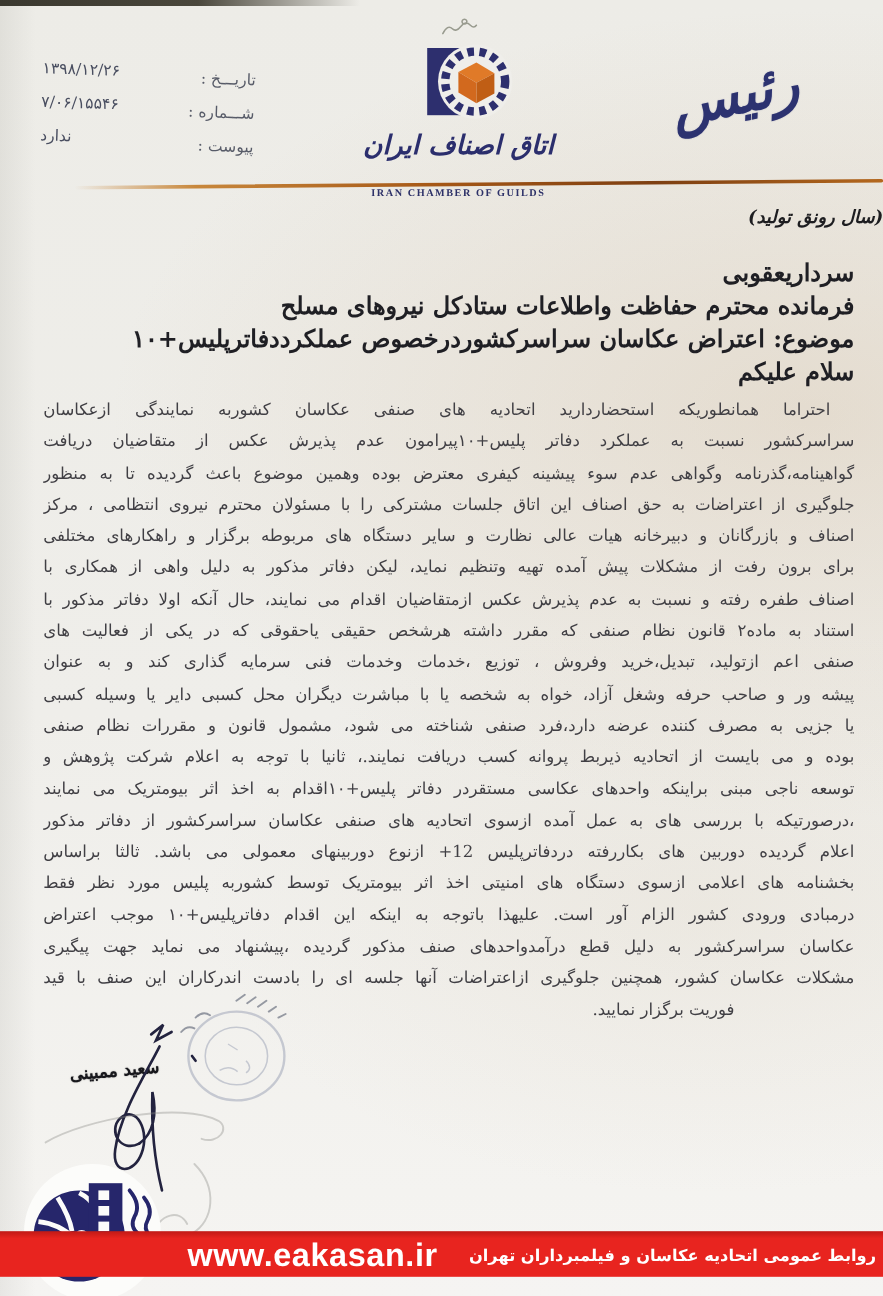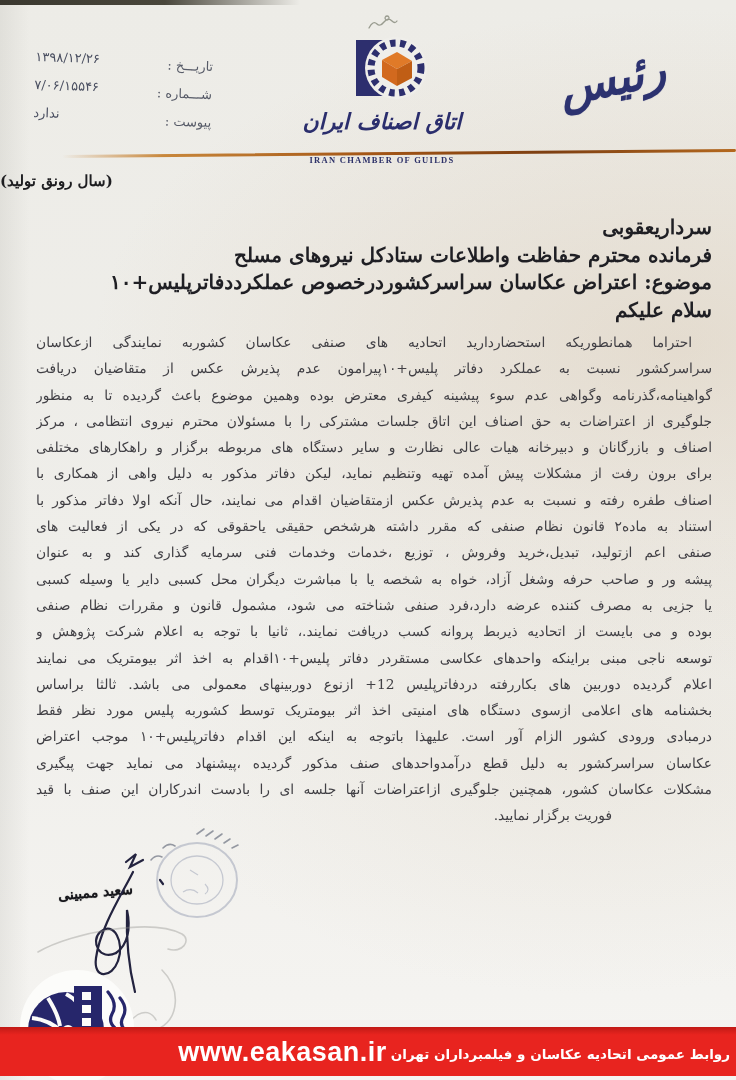--- a/index.html
+++ b/index.html
@@ -25,38 +25,38 @@
   .logo-note{display:block;margin:0 auto 2px auto;opacity:.75;}
   .org-name-fa{font-size:22px;font-weight:bold;font-style:italic;color:#2b2e6d;margin-top:2px;direction:rtl;}
   .org-name-en{font-size:8.5px;letter-spacing:1.3px;color:#2d3168;margin-top:21px;font-family:"Liberation Serif",serif;font-weight:bold;}
   
   .president{position:absolute;right:70px;top:52px;font-size:46px;font-style:italic;font-weight:bold;
     color:#2c3270;transform:rotate(-12deg);direction:rtl;text-shadow:0 0 1px rgba(44,50,112,.4);}
   
   .divider{position:absolute;left:62px;right:0;top:152px;height:3px;border-radius:2px;
     transform:rotate(-.5deg);
     background:linear-gradient(270deg,#b4681e 0%,#7d3f12 28%,#a55716 55%,#c8873b 85%,rgba(200,135,59,0) 100%);}
-  .slogan{position:absolute;left:0;top:172px;width:736px;text-align:left;font-weight:bold;
-    font-size:15px;color:#1d1d20;direction:rtl;}
+  .slogan{position:absolute;left:0;top:172px;width:736px;text-align:right;font-weight:bold;
+    font-size:15px;color:#1d1d20;direction:rtl;font-style:italic;}
   
   .letter{position:absolute;left:36px;right:24px;top:214px;direction:rtl;color:#403f44;}
   .hline{font-weight:bold;font-size:20px;line-height:27.5px;color:#1f1f24;white-space:nowrap;text-align:right;}
   .letter-body{margin-top:5px;font-size:13.8px;line-height:26.3px;overflow:hidden;}
   .bline{text-align:justify;text-align-last:justify;white-space:nowrap;}
   .bline.first{text-indent:20px;}
   .bline.last{text-align-last:start;padding-right:100px;}
   
   .signer-name{position:absolute;left:58px;top:884px;font-weight:bold;font-size:14px;color:#17171c;
     transform:rotate(-5deg);direction:rtl;letter-spacing:.5px;text-shadow:0 0 1px rgba(0,0,0,.55);}
   .stamp{position:absolute;left:135px;top:826px;}
   .signature{position:absolute;left:30px;top:848px;}
   
-  .footer-bar{position:absolute;left:0;right:0;bottom:4px;height:49px;
+  .footer-bar{position:absolute;left:0;right:0;bottom:16px;height:38px;
     background:linear-gradient(180deg,#c01a16 0%,#e8241f 16%,#e8241f 100%);
-    display:flex;align-items:center;justify-content:flex-end;gap:4px;padding:0 6px 0 150px;box-sizing:border-box;}
+    display:flex;align-items:center;justify-content:flex-end;gap:26px;padding:0 6px 0 150px;box-sizing:border-box;}
   .footer-url{color:#fff;font-weight:bold;font-size:27px;letter-spacing:.5px;
     font-family:"Liberation Sans","DejaVu Sans",sans-serif;transform:translateY(1px);}
   .footer-caption{color:#fff;font-weight:bold;font-size:13.5px;direction:rtl;white-space:nowrap;
     font-family:"DejaVu Sans","Liberation Sans",sans-serif;transform:translateY(2px);}
   .footer-logo{position:absolute;left:18px;top:968px;}
 </style>
 </head>
 <body>
 
 <div class="page">
@@ -113,20 +113,21 @@
         <div class="bline">جلوگیری از اعتراضات به حق اصناف این اتاق جلسات مشترکی را با مسئولان محترم نیروی انتظامی ، مرکز</div>
         <div class="bline">اصناف و بازرگانان و دبیرخانه هیات عالی نظارت و سایر دستگاه های مربوطه برگزار و راهکارهای مختلفی</div>
         <div class="bline">برای برون رفت از مشکلات پیش آمده تهیه وتنظیم نماید، لیکن دفاتر مذکور به دلیل واهی از همکاری با</div>
         <div class="bline">اصناف طفره رفته و نسبت به عدم پذیرش عکس ازمتقاضیان اقدام می نمایند، حال آنکه اولا دفاتر مذکور با</div>
         <div class="bline">استناد به ماده۲ قانون نظام صنفی که مقرر داشته هرشخص حقیقی یاحقوقی که در یکی از فعالیت های</div>
         <div class="bline">صنفی اعم ازتولید، تبدیل،خرید وفروش ، توزیع ،خدمات وخدمات فنی سرمایه گذاری کند و به عنوان</div>
         <div class="bline">پیشه ور و صاحب حرفه وشغل آزاد، خواه به شخصه یا با مباشرت دیگران محل کسبی دایر یا وسیله کسبی</div>
         <div class="bline">یا جزیی به مصرف کننده عرضه دارد،فرد صنفی شناخته می شود، مشمول قانون و مقررات  نظام صنفی</div>
         <div class="bline">بوده و می بایست از اتحادیه ذیربط پروانه کسب دریافت نمایند.، ثانیا با توجه به اعلام شرکت پژوهش و</div>
         <div class="bline">توسعه ناجی مبنی براینکه واحدهای عکاسی مستقردر دفاتر پلیس+۱۰اقدام به اخذ اثر بیومتریک می نمایند</div>
+        <div class="bline">،درصورتیکه با بررسی های به عمل آمده ازسوی اتحادیه های صنفی عکاسان سراسرکشور از دفاتر مذکور</div>
         <div class="bline">اعلام گردیده دوربین های بکاررفته دردفاترپلیس 12+ ازنوع دوربینهای معمولی می باشد. ثالثا براساس</div>
         <div class="bline">بخشنامه های اعلامی ازسوی دستگاه های امنیتی اخذ اثر بیومتریک توسط کشوربه پلیس مورد نظر فقط</div>
         <div class="bline">درمبادی ورودی کشور الزام آور است. علیهذا باتوجه به اینکه این اقدام دفاترپلیس+۱۰ موجب اعتراض</div>
         <div class="bline">عکاسان سراسرکشور به دلیل قطع درآمدواحدهای صنف مذکور گردیده ،پیشنهاد می نماید جهت پیگیری</div>
         <div class="bline">مشکلات عکاسان کشور، همچنین جلوگیری ازاعتراضات آنها جلسه ای را بادست اندرکاران این صنف با قید</div>
         <div class="bline last">فوریت برگزار نمایید.</div>
       </div>
   </div>
 
   <svg class="stamp" width="112" height="104" viewBox="0 0 112 104">

